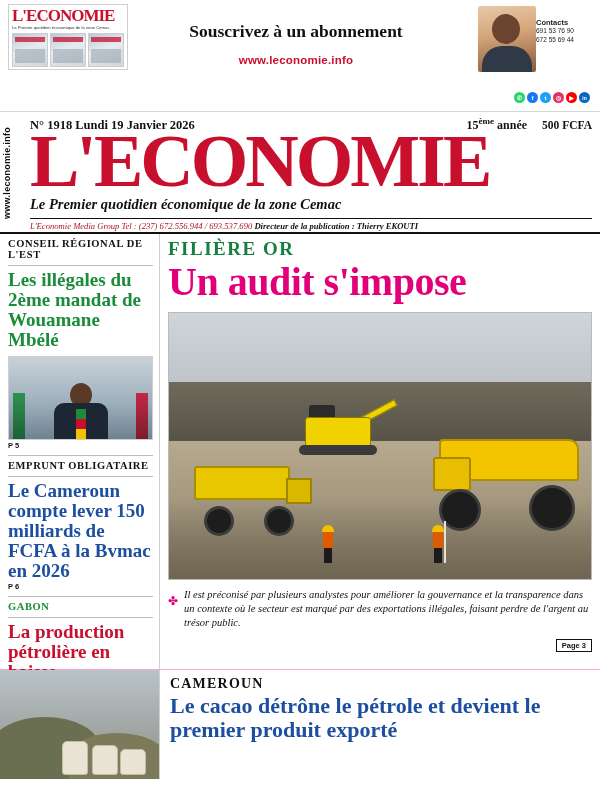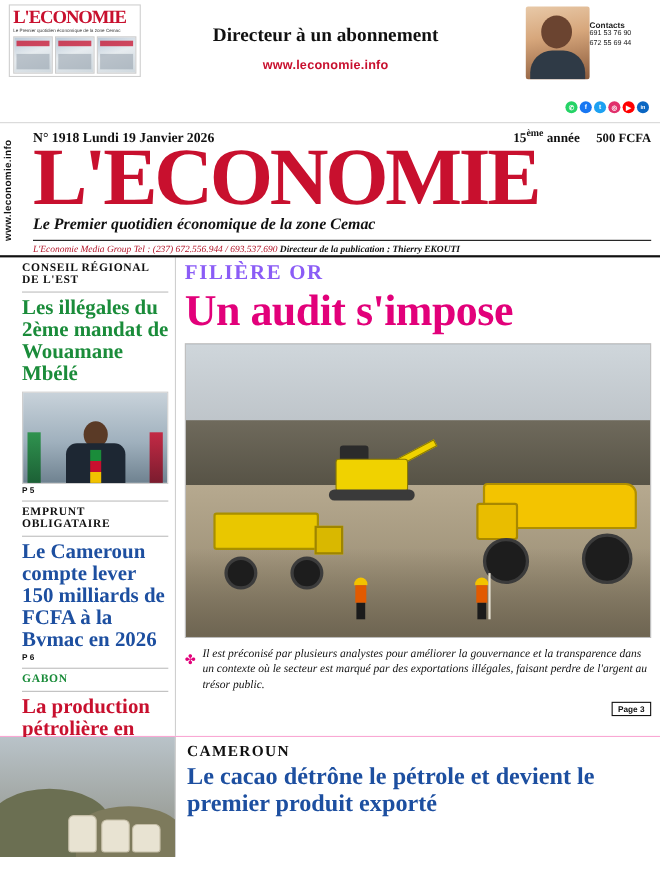--- a/index.html
+++ b/index.html
@@ -51,21 +51,21 @@
   .mh-right .price { margin-left:12px; font-size:11.5px; }
   .big-title { font-family:"Liberation Serif", serif; font-weight:bold; color:#c8102e; font-size:74px; line-height:.82;
       letter-spacing:-3px; margin-top:-2px; }
   .tagline { font-family:"Liberation Serif", serif; font-style:italic; font-weight:bold; font-size:14.5px; color:#111; margin-top:4px; }
   .mh-rule { border-top:1px solid #111; margin-top:5px; }
   .mh-contact { font-family:"Liberation Serif", serif; font-style:italic; font-size:8.6px; color:#b11226; padding-top:2px; }
   .mh-contact b { color:#111; font-style:italic; }
 
   
   .body-grid { display:flex; height:435px; }
-  .col-left { width:160px; flex:0 0 160px; border-right:1px solid #cfcfcf; padding:4px 6px 0 20px; }
+  .col-left { width:160px; flex:0 0 160px; border-right:1px solid #cfcfcf; padding:4px 6px 0 8px; }
   .col-right { flex:1; padding:4px 8px 0 8px; }
 
   .kicker { font-family:"Liberation Serif", serif; font-weight:bold; font-size:10.5px; letter-spacing:.6px; color:#111; text-transform:uppercase; }
   .kicker.green { color:#1a8c3a; }
   .hl-rule { border-top:1px solid #bdbdbd; margin:5px 0 4px; }
 
   .lead-head { font-family:"Liberation Serif", serif; font-weight:bold; font-size:19px; line-height:1.06; color:#1a8c3a; margin-top:2px; }
   .lead-head.blue { color:#1d4fa0; }
   .lead-head.red { color:#c8102e; }
 
@@ -74,21 +74,21 @@
   .photo-frame { margin-top:5px; height:84px; border:1px solid #cfcfcf; position:relative; overflow:hidden;
       background:linear-gradient(180deg,#c8d2da 0%,#9fb0bd 55%,#6f8290 100%); }
   .pf-person { position:absolute; left:50%; transform:translateX(-50%); bottom:0; width:56px; height:58px; }
   .pf-head { position:absolute; left:50%; transform:translateX(-50%); top:2px; width:22px; height:24px; border-radius:50%; background:#5a3a26; }
   .pf-body { position:absolute; left:50%; transform:translateX(-50%); bottom:0; width:54px; height:36px; border-radius:10px 10px 0 0; background:#1d2733; }
   .pf-tie { position:absolute; left:50%; transform:translateX(-50%); bottom:0; width:10px; height:30px; background:linear-gradient(180deg,#1a8c3a 0 33%,#c8102e 33% 66%,#f2c200 66% 100%); }
   .pf-flagL { position:absolute; left:4px; bottom:0; width:12px; height:46px; background:linear-gradient(180deg,#1a8c3a,#0d5a25); opacity:.85; }
   .pf-flagR { position:absolute; right:4px; bottom:0; width:12px; height:46px; background:linear-gradient(180deg,#c8102e,#7d0a1d); opacity:.85; }
 
   
-  .r-kicker { font-family:"Liberation Serif", serif; font-weight:bold; font-size:19px; letter-spacing:1.5px; color:#8b5cf6; text-transform:uppercase; }
+  .r-kicker { font-family:"Liberation Serif", serif; font-weight:bold; font-size:19px; letter-spacing:1.5px; color:#15803d; text-transform:uppercase; }
   .r-head { font-family:"Liberation Serif", serif; font-weight:bold; font-size:40px; line-height:1; color:#e2007a; margin-top:2px; letter-spacing:-.5px; }
 
   .main-photo { margin-top:10px; height:268px; border:1px solid #bbb; position:relative; overflow:hidden;
       background:linear-gradient(180deg,#8e9aa4 0%,#a7a296 30%,#b9ab92 60%,#9b8e78 100%); }
   .sky { position:absolute; inset:0 0 62% 0; background:linear-gradient(180deg,#cfd6db,#b7bdc2); }
   .hill { position:absolute; left:0; right:0; top:26%; height:22%; background:linear-gradient(180deg,#6f6a5c,#575346); }
   .ground { position:absolute; left:0; right:0; bottom:0; height:52%; background:linear-gradient(180deg,#b6a98f,#8e8269); }
   .pit { position:absolute; left:0; right:0; bottom:0; height:30%; background:linear-gradient(180deg,#a2968029,#6e6552); }
   .excavator { position:absolute; left:28%; top:30%; width:96px; height:62px; }
   .exc-body { position:absolute; left:18px; bottom:8px; width:66px; height:30px; background:#f0d200; border:1px solid #8a7a00; border-radius:3px; }
@@ -144,21 +144,21 @@
         <div class="mini-sub">Le Premier quotidien économique de la zone Cemac</div>
         <div class="mini-thumbs">
           <div class="mini-thumb"></div>
           <div class="mini-thumb"></div>
           <div class="mini-thumb"></div>
         </div>
       </div>
     </div>
 
     <div class="topbar-center">
-      <div class="ad-line">Directeur à un abonnement</div>
+      <div class="ad-line">Souscrivez à un abonnement</div>
       <div class="ad-url">www.leconomie.info</div>
     </div>
 
     <div class="topbar-right">
       <div class="agent-photo"></div>
       <div class="contacts-box">
         <div class="contacts-title">Contacts</div>
         <div class="contacts-num">691 53 76 90</div>
         <div class="contacts-num">672 55 69 44</div>
       </div>

